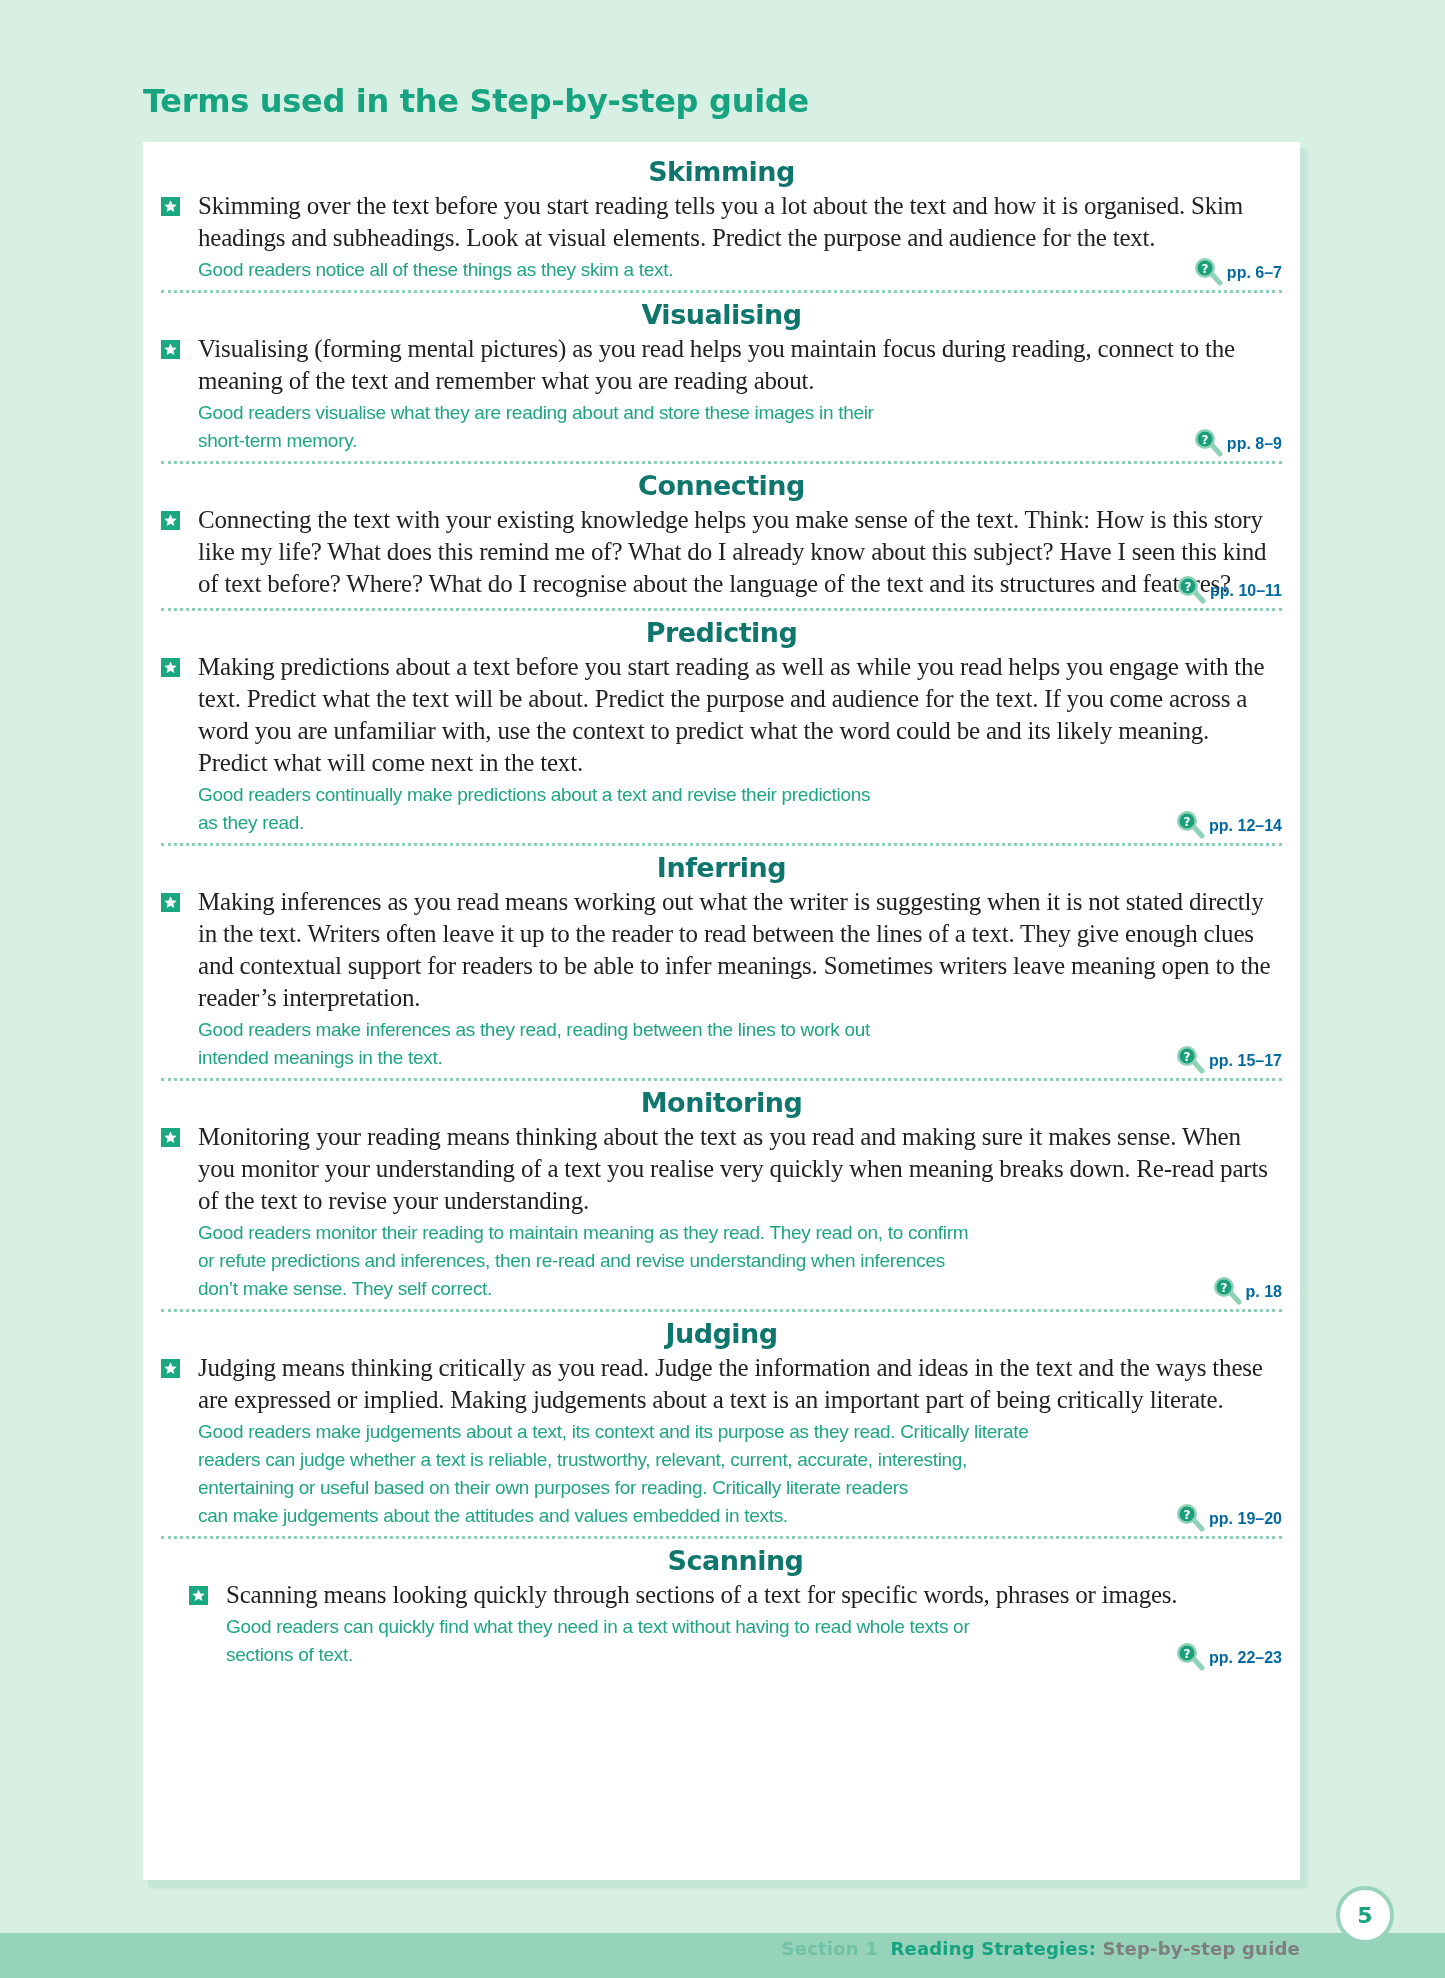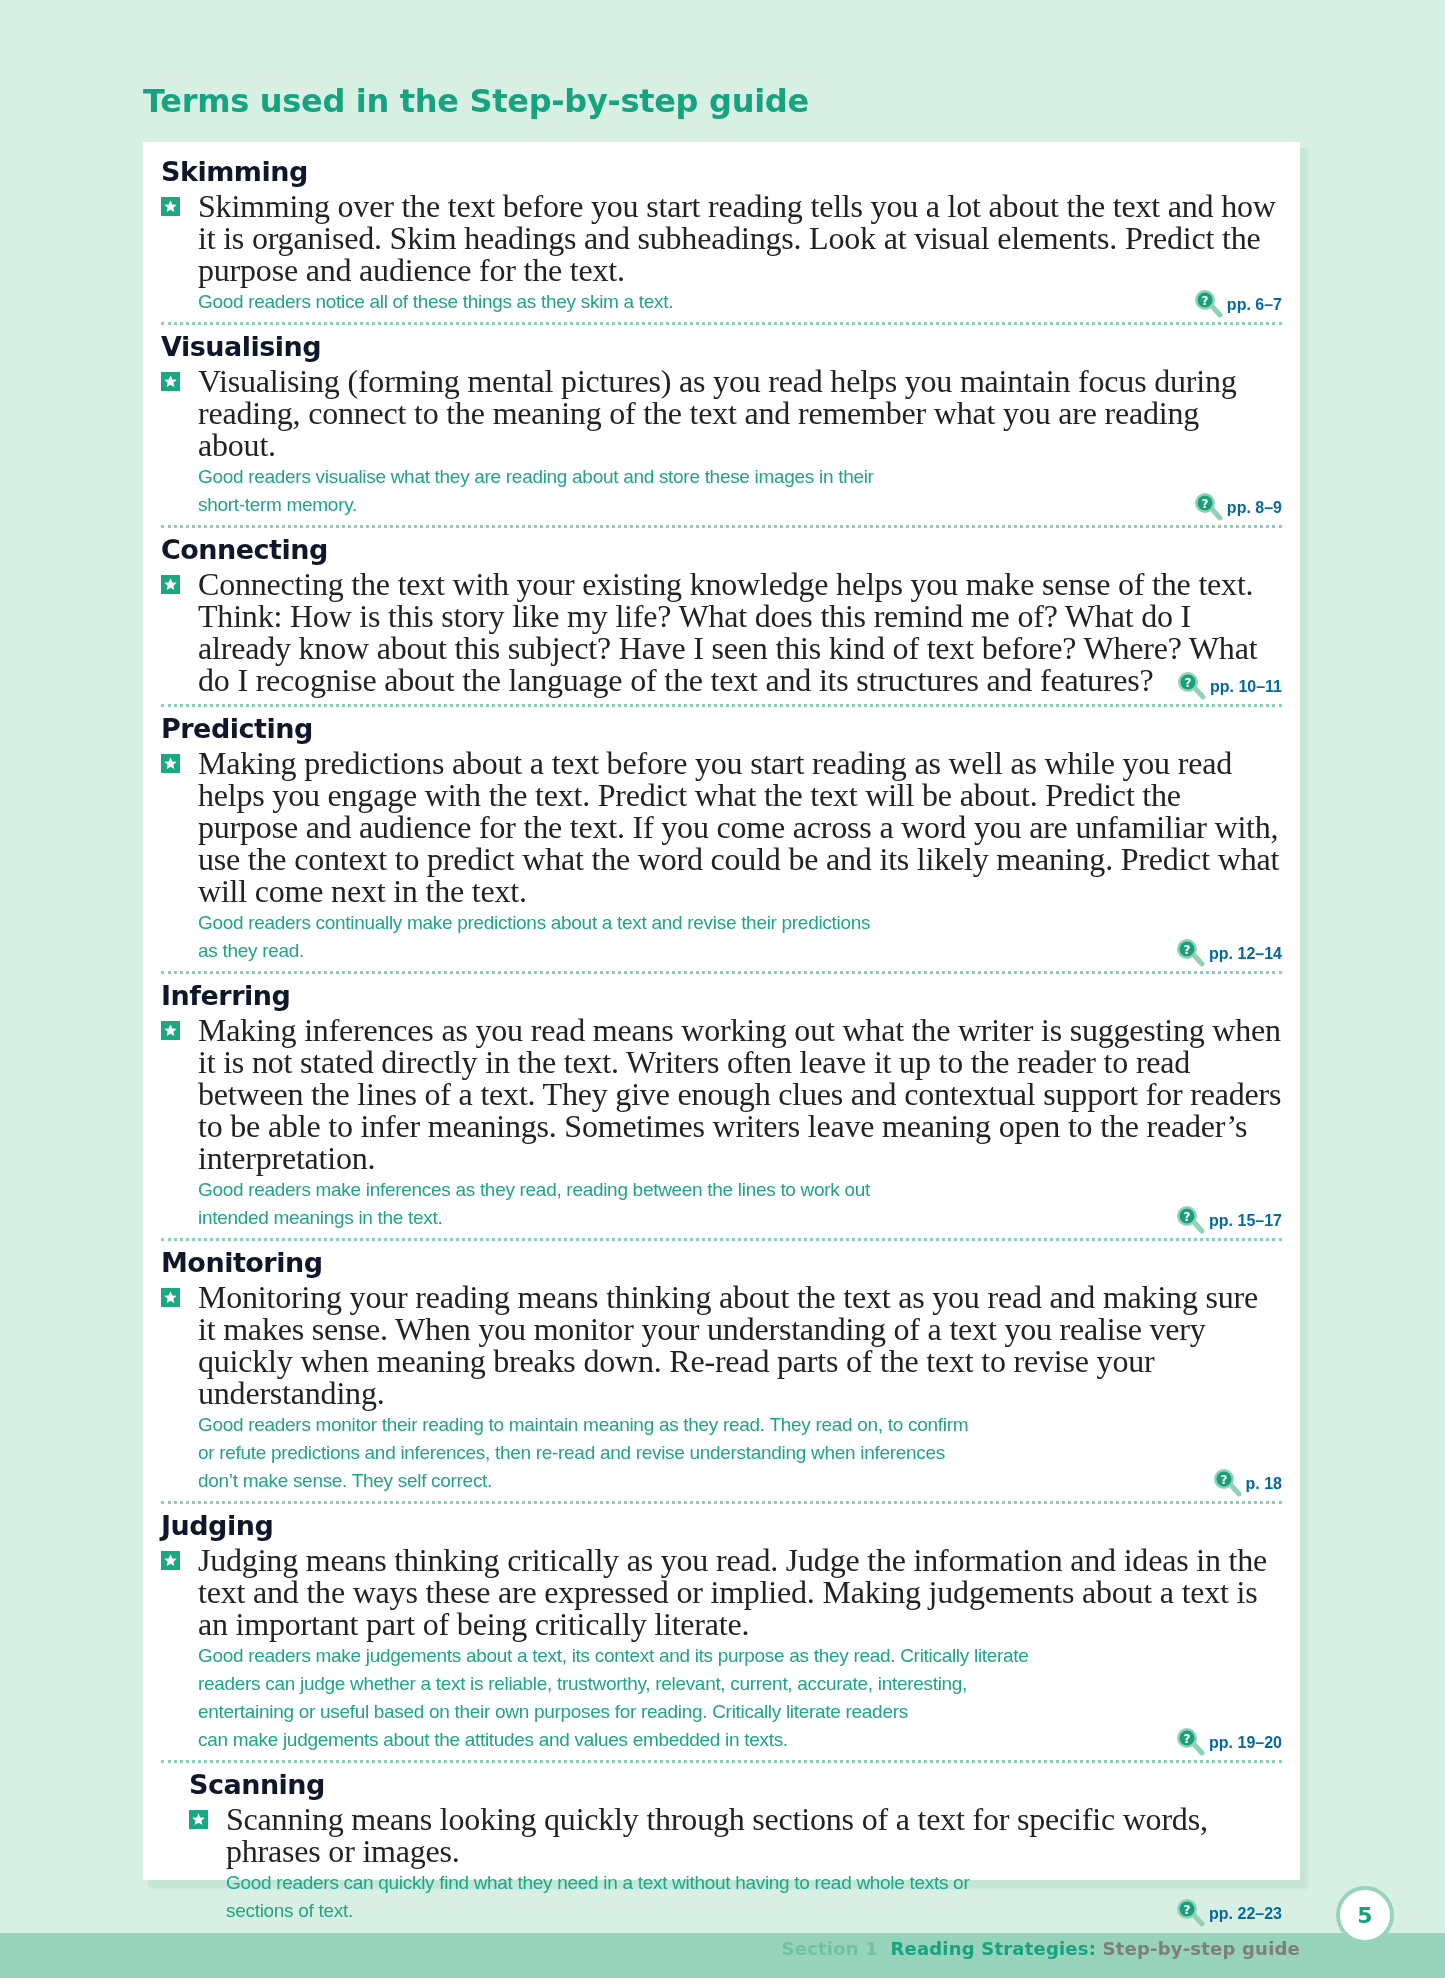--- a/index.html
+++ b/index.html
@@ -20,30 +20,30 @@
   .card {
     position: absolute; left: 143px; top: 142px; width: 1157px; height: 1738px;
     background: #ffffff;
     box-shadow: 5px 6px 0 #c4e6d6, 7px 8px 3px rgba(120,190,160,0.25);
     box-sizing: border-box; padding: 12px 18px 0 18px;
   }
   .term { position: relative; border-bottom: 3px dotted #8ccfb6; padding-bottom: 6px; margin-bottom: 4px; }
   .term:last-child { border-bottom: none; margin-left: 28px; }
   .term-heading {
     margin: 0; font-family: "DejaVu Sans", sans-serif; font-weight: bold;
-    font-size: 27px; line-height: 36px; color: #0f172a; letter-spacing: -0.5px;
+    font-size: 27px; line-height: 36px; color: #0f766e; letter-spacing: -0.5px; text-align: center;
   }
   .term-body { position: relative; padding-left: 37px; }
   .star-icon {
     position: absolute; left: 0; top: 7px; width: 19px; height: 19px;
     background: #1aa882; display: flex; align-items: center; justify-content: center;
   }
   .star-icon svg { display: block; }
   .term-desc {
-    margin: 0; font-family: "Liberation Serif", serif; font-size: 32px;
+    margin: 0; font-family: "Liberation Serif", serif; font-size: 25px;
     line-height: 32px; color: #222; letter-spacing: -0.2px;
   }
   .note-row { position: relative; margin-top: 2px; }
   .term-note {
     margin: 0; font-family: "Liberation Sans", sans-serif; font-size: 19px;
     line-height: 28px; color: #1ea585; letter-spacing: -0.3px; white-space: pre-line;
     width: 860px;
   }
   .page-ref {
     position: absolute; right: 0; bottom: -2px; display: flex; align-items: flex-end;

